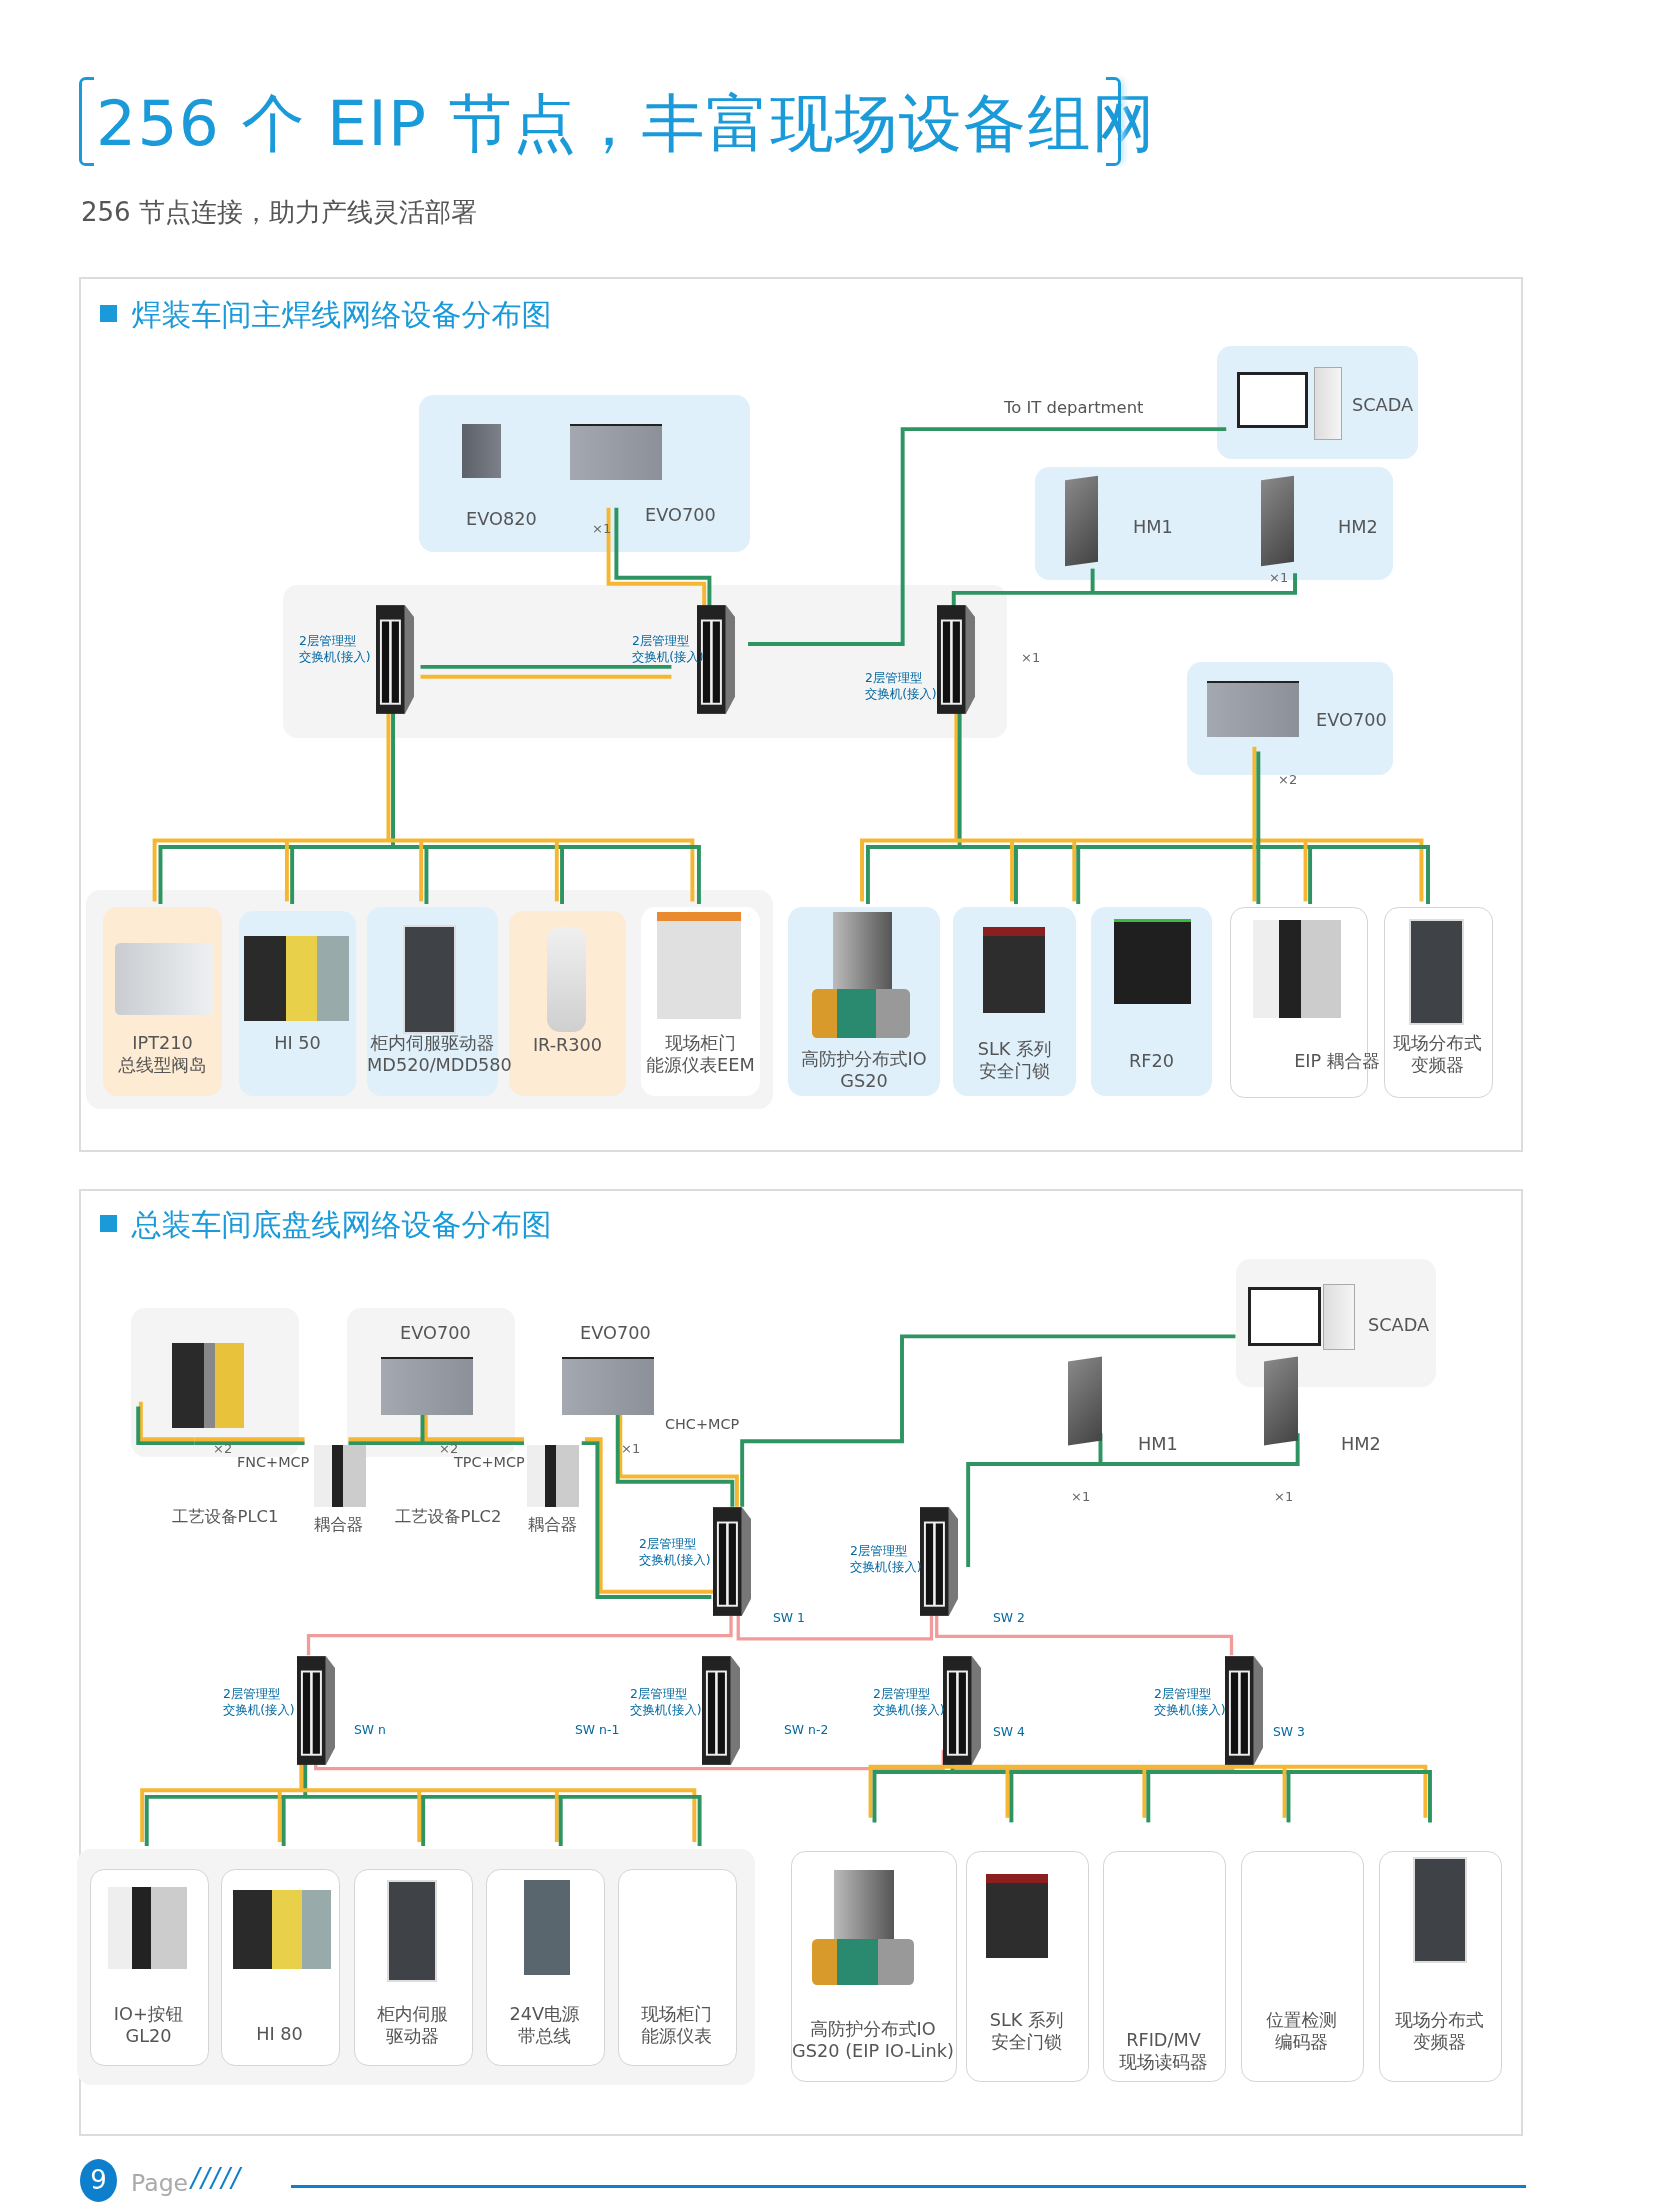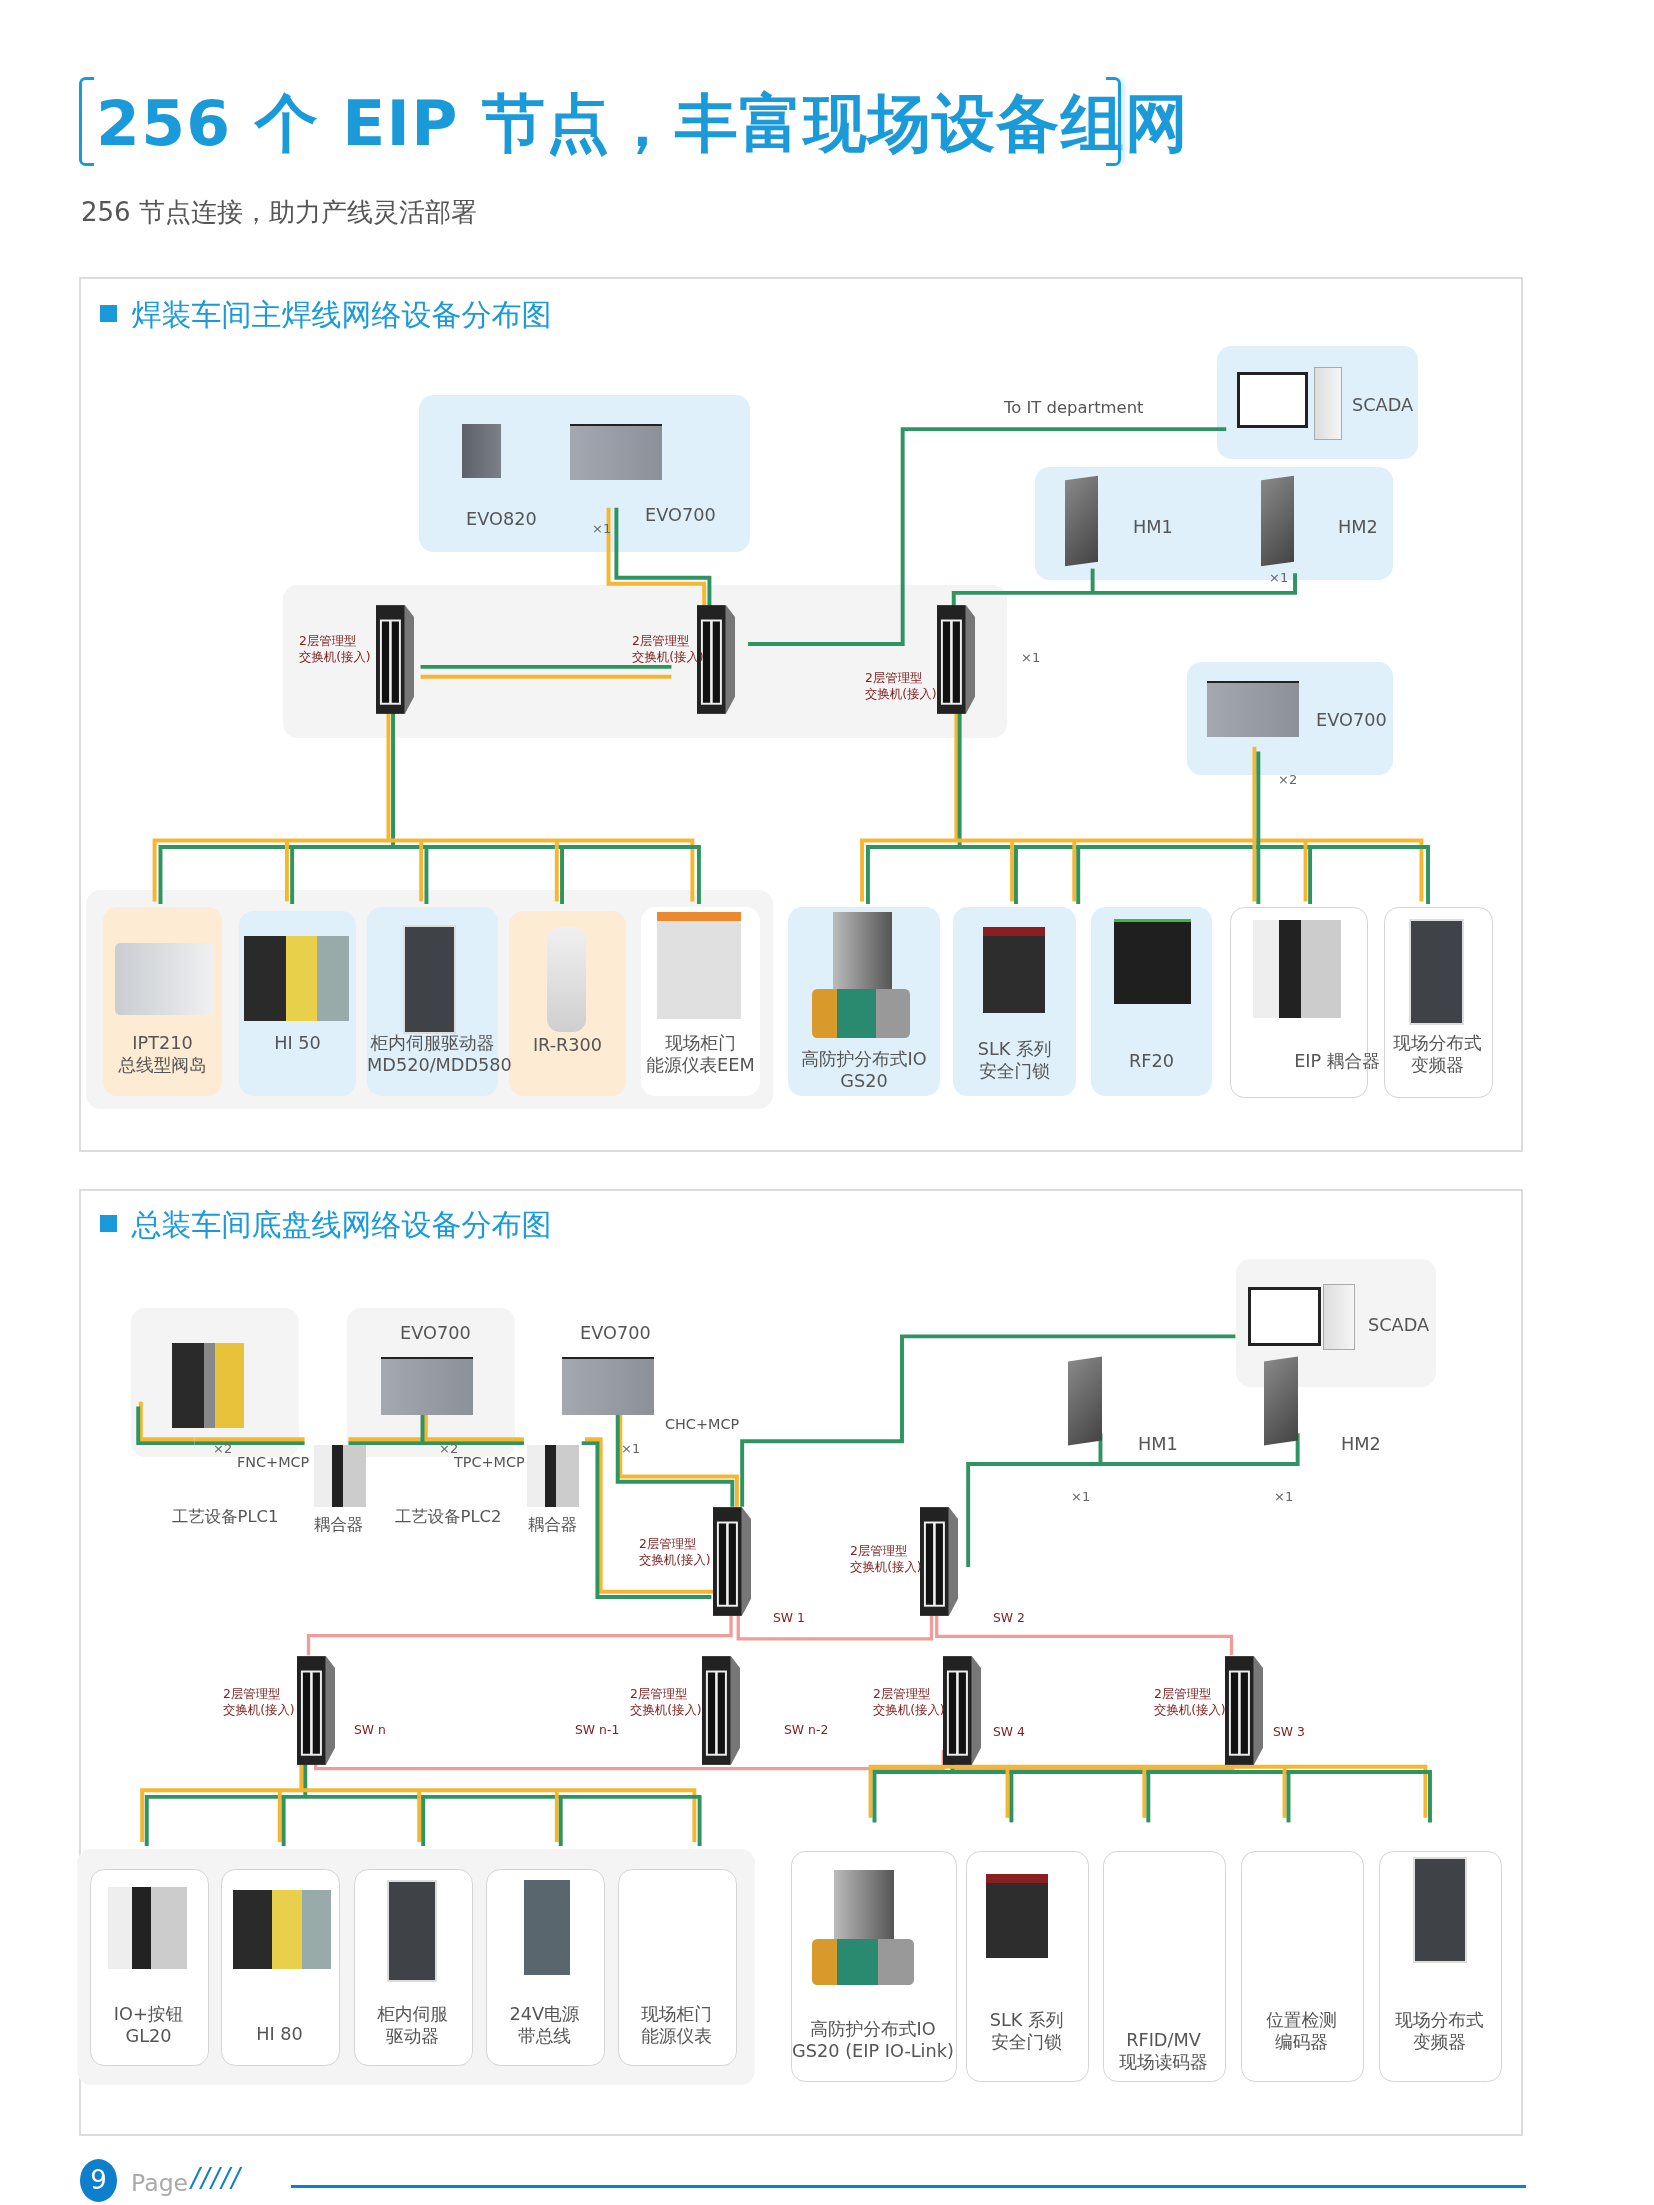--- a/index.html
+++ b/index.html
@@ -3,32 +3,32 @@
 <meta charset="utf-8">
 <style>
   html, body { margin:0; padding:0; background:#fff; }
   body { width:1654px; height:2205px; position:relative; overflow:hidden;
          font-family:"DejaVu Sans", "Liberation Sans", sans-serif; color:#555; }
   .abs { position:absolute; }
   .title-wrap { left:79px; top:77px; height:83px; width:1042px; }
   .bracket { position:absolute; top:0; width:11.8px; height:83px; border:3.3px solid #1a9ad9; }
   .bracket.l { left:0; border-right:none; border-radius:6.6px 0 0 6.6px; }
   .bracket.r { right:0; border-left:none; border-radius:0 6.6px 6.6px 0; box-shadow:5.2px 0 6.6px -2.6px #bfe3f6; }
-  .page-title { position:absolute; left:17px; top:3.9px; font-size:63px; font-weight:bold; color:#1a9ad9; letter-spacing:1.3px; white-space:nowrap; }
+  .page-title { position:absolute; left:17px; top:3.9px; font-size:63px; font-weight:normal; color:#1a9ad9; letter-spacing:1.3px; white-space:nowrap; }
   .subtitle { left:81px; top:195px; font-size:26px; color:#555; }
   .frame { border:2px solid #dcdcdc; background:#fff; }
   .sec-title { font-size:30px; color:#1a9ad9; white-space:nowrap; }
   .sec-title .sq { display:inline-block; width:17px; height:17px; background:#1a9ad9; margin-right:14.4px; vertical-align:middle; position:relative; top:-2.6px; }
   .box { border-radius:14.4px; }
   .blue { background:#dff0fb; }
   .grey { background:#f5f4f5; }
   .peach { background:#fdebd3; }
   .white-card { background:#fff; border:1.3px solid #d4d4d4; }
   .lbl { position:absolute; font-size:17.7px; color:#555; text-align:center; line-height:1.25; white-space:nowrap; }
-  .small { position:absolute; font-size:12.4px; color:#7f1d1d; line-height:1.3; white-space:nowrap; }
+  .small { position:absolute; font-size:12.4px; color:#0369a1; line-height:1.3; white-space:nowrap; }
   .mult { position:absolute; font-size:13px; color:#666; }
   svg.wires { position:absolute; left:0; top:0; }
   .switch { position:absolute; width:38px; height:109px; }
   .dev { position:absolute; }
   .page-num { left:80px; top:2159px; width:37px; height:43px; border-radius:50%; background:#0d7fcc; color:#fff; font-size:26px; text-align:center; line-height:43px; }
   .page-label { left:131px; top:2169px; font-size:23.6px; color:#aaa; }
   .slashes { left:191px; top:2163px; font-size:26px; color:#0d7fcc; letter-spacing:1.3px; font-style:italic; }
   .footer-line { left:291px; top:2185px; width:1235px; height:3.3px; background:#0d7fcc; }
 </style>
 </head>

